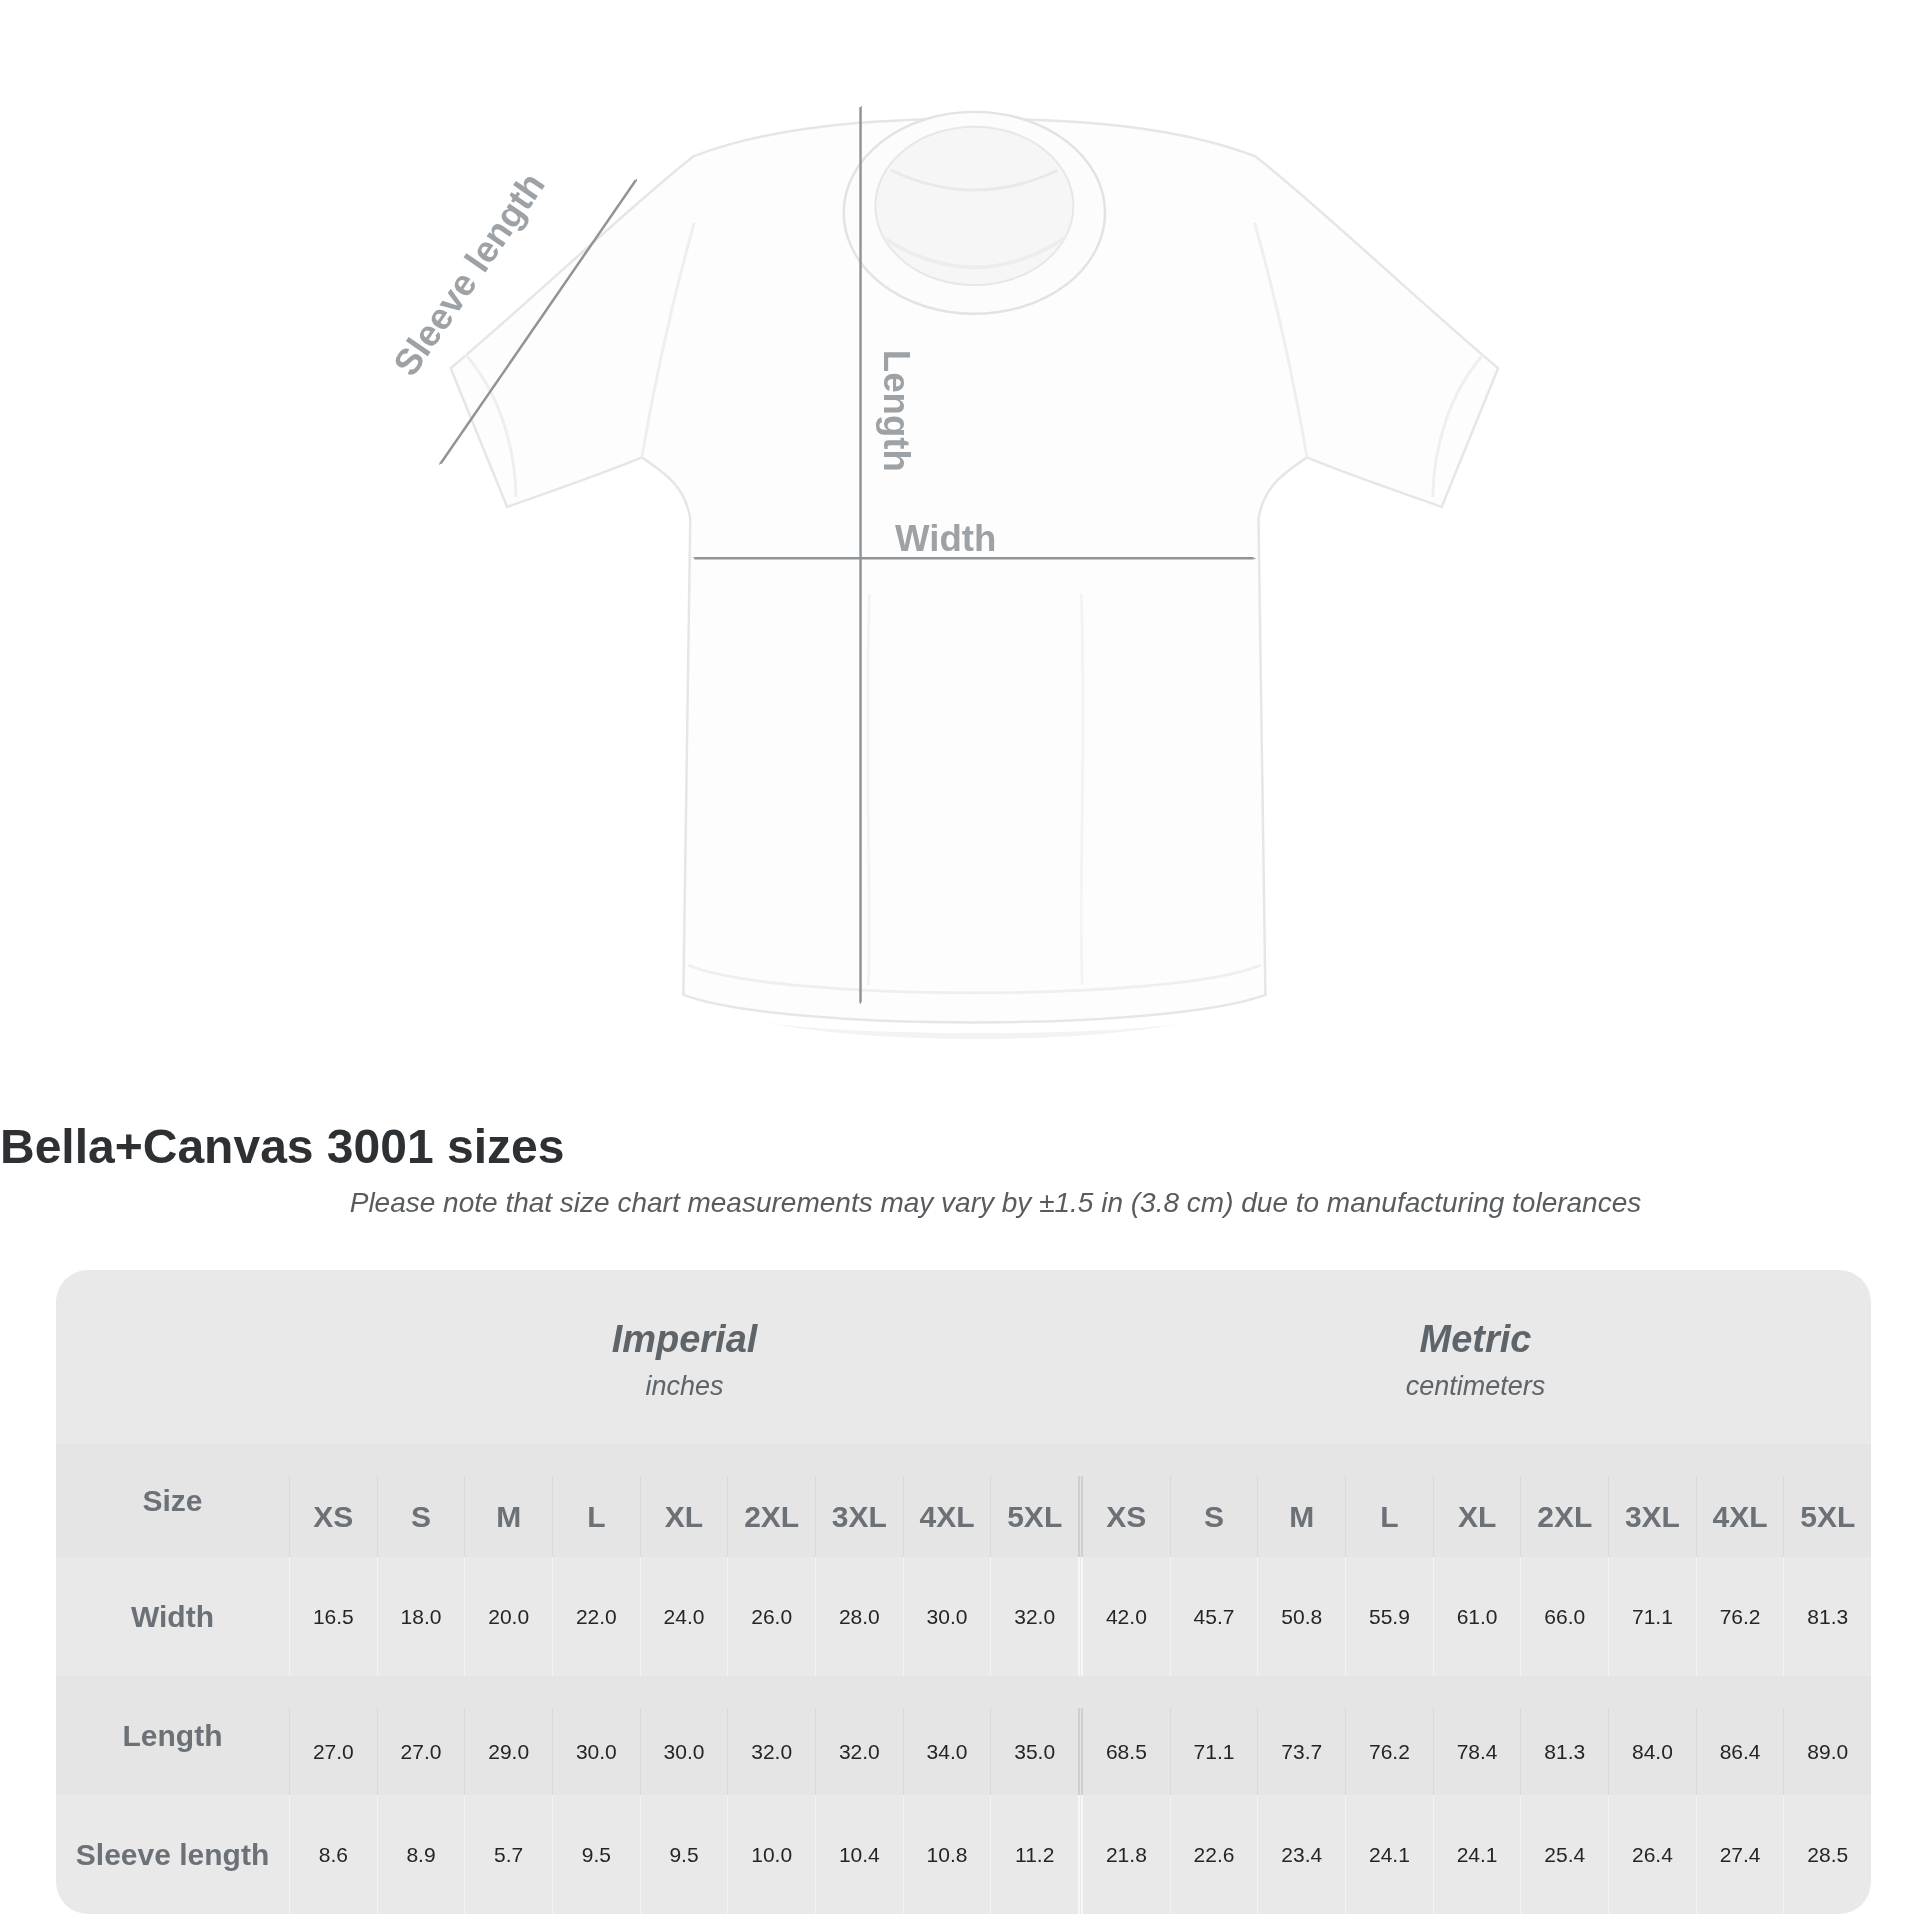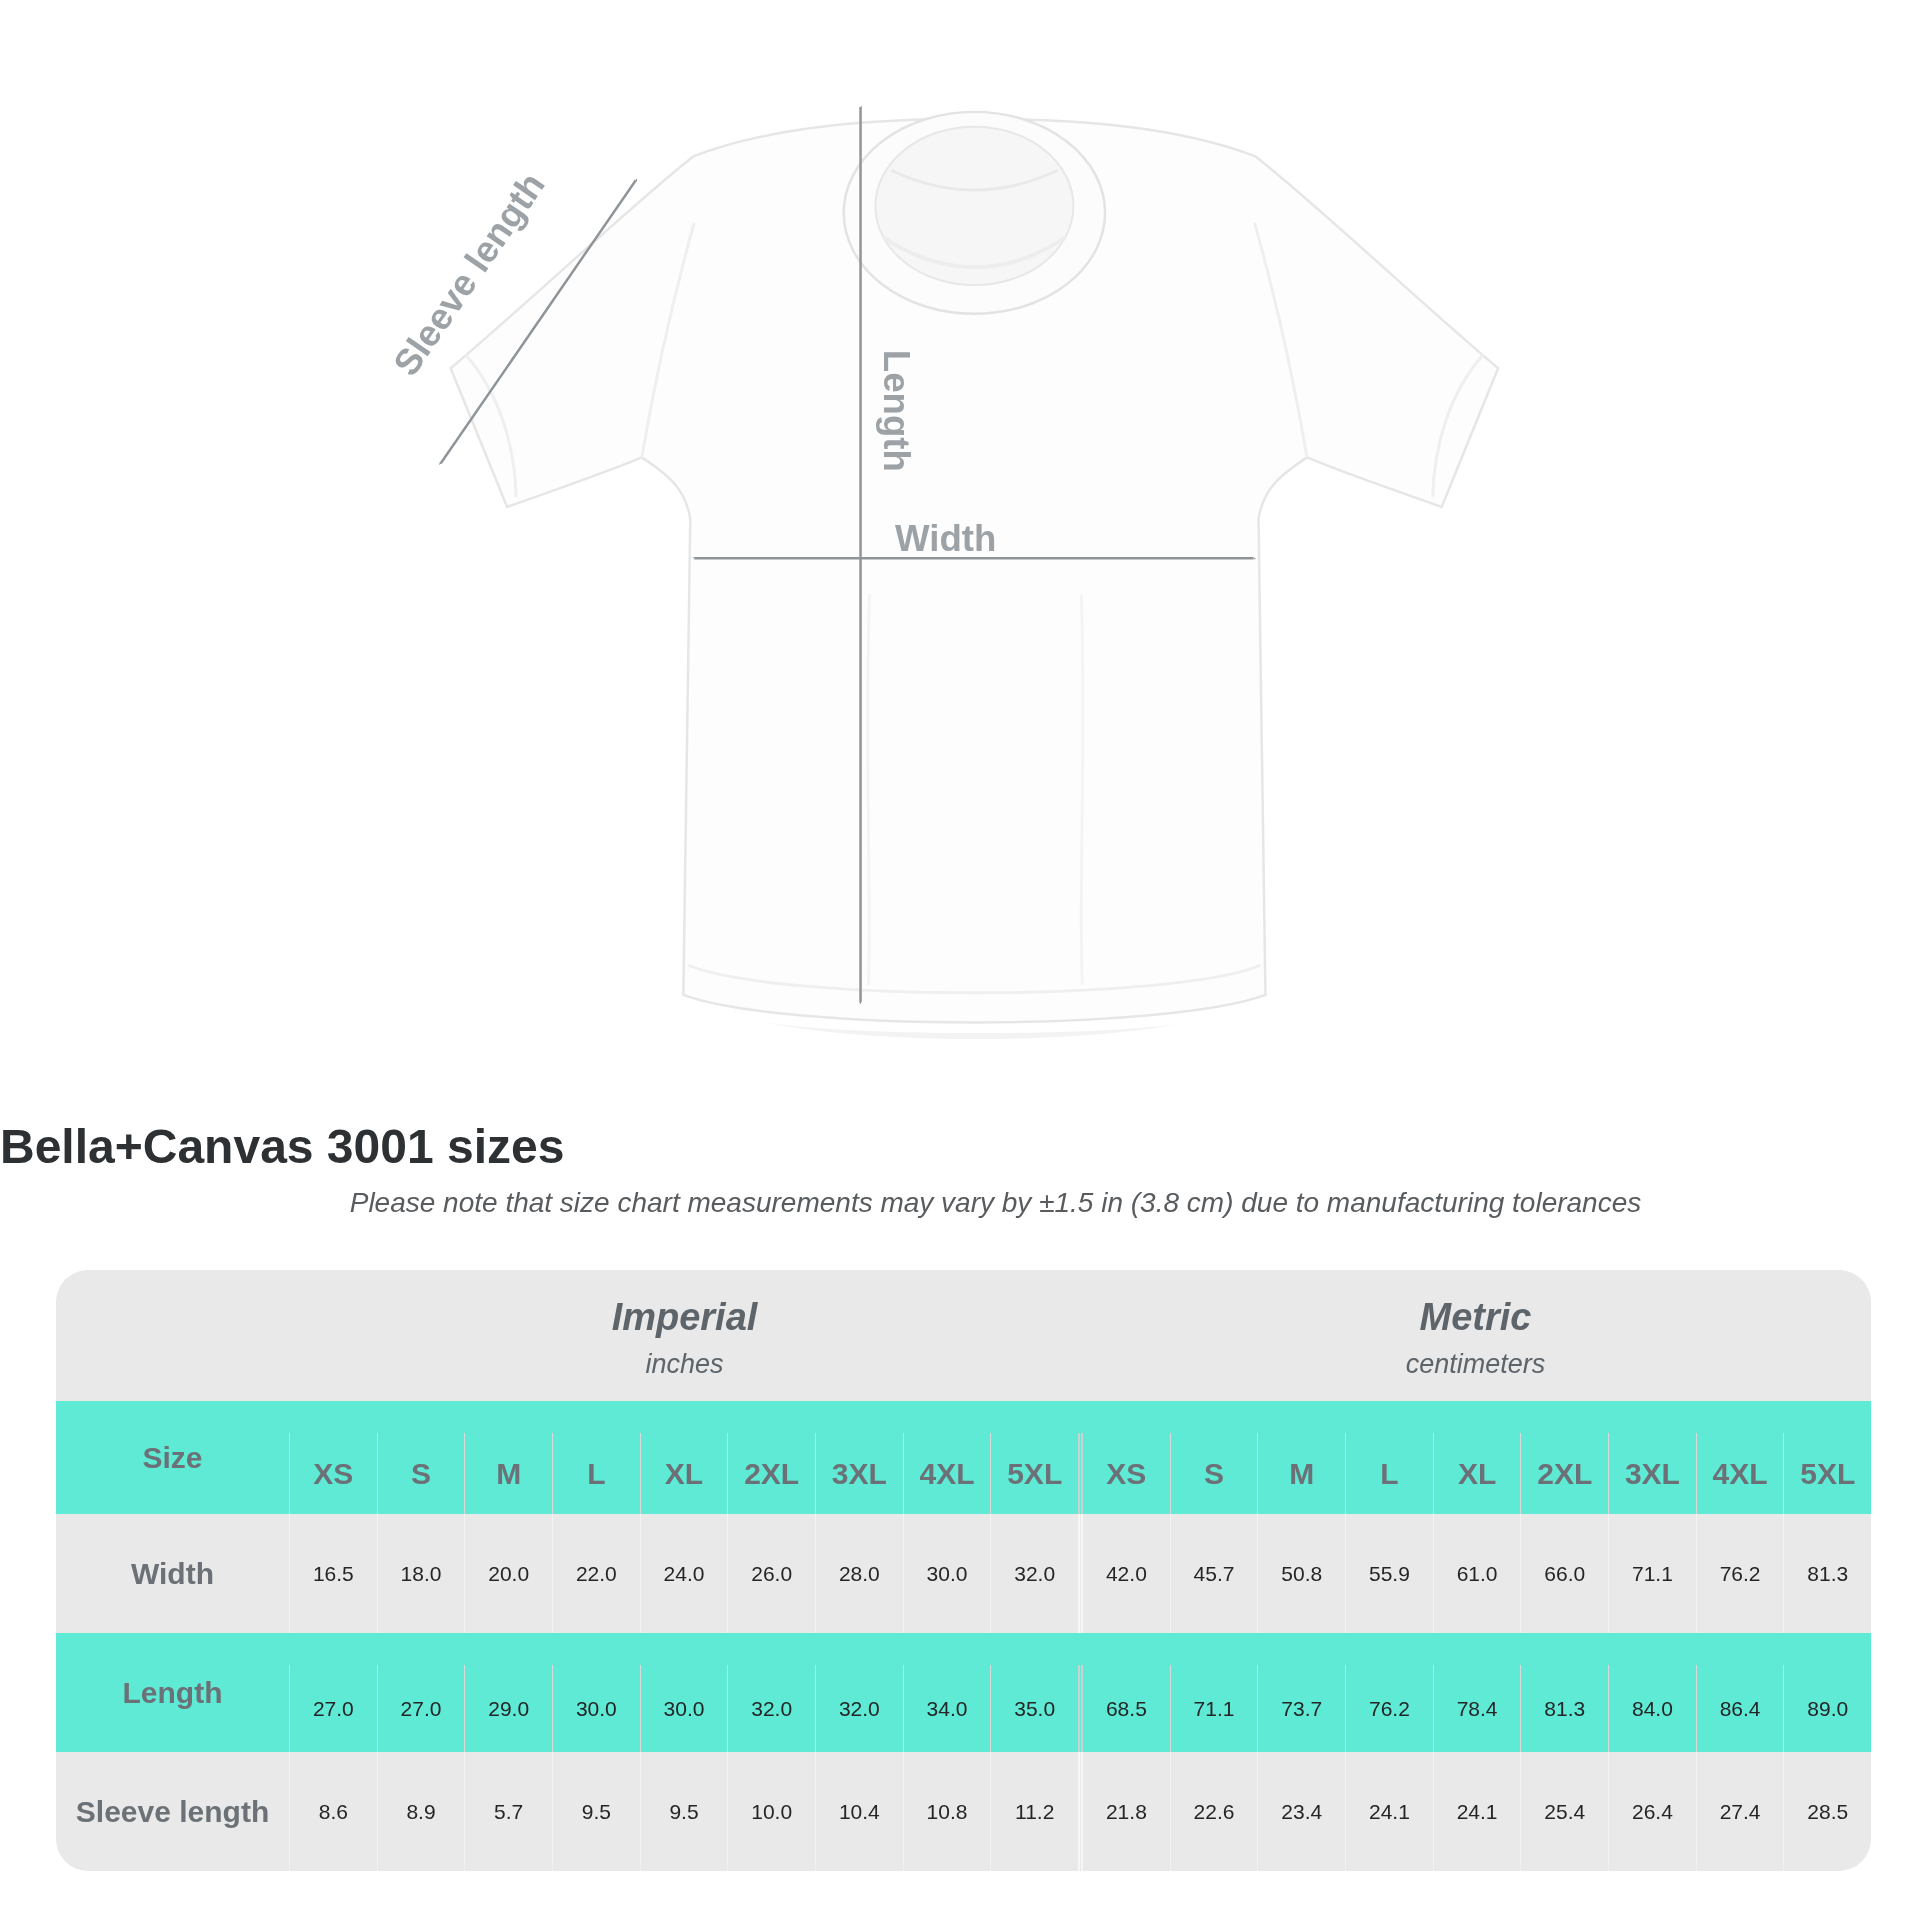--- a/index.html
+++ b/index.html
@@ -9,28 +9,28 @@
   .diagram{position:absolute;left:0;top:0;width:1927px;height:1089px;}
 
   
   .page-title{position:absolute;top:1115px;left:0;width:100%;text-align:left;
     font-weight:bold;font-size:48px;line-height:63px;color:#2e3133;letter-spacing:0;}
   .page-subtitle{position:absolute;top:1184px;left:0;width:100%;text-align:center;
     font-style:italic;font-size:28px;line-height:38px;color:#595c5f;padding-left:32px;}
 
   
   .table-wrap{position:absolute;left:56px;top:1270px;width:1815px;border-radius:32px;overflow:hidden;}
-  .band{height:131px;background:#e9e9e9;display:flex;}
+  .band{height:174px;background:#e9e9e9;display:flex;}
   .band .spacer{width:233px;flex:0 0 auto;}
   .band .group{flex:1 1 0;display:flex;flex-direction:column;align-items:center;justify-content:center;gap:13px;padding-top:4px;}
   .gname{font-weight:bold;font-style:italic;font-size:38px;line-height:40px;color:#5d646a;}
   .gunit{font-style:italic;font-size:27px;line-height:28px;color:#5d646a;text-align:right;}
 
   .trow{display:flex;}
-  .trow.white{background:#5eead4;}
+  .trow.white{background:#e5e5e5;}
   .trow.gray{background:#e9e9e9;}
   #size-row{height:113px;}
   .drow{height:119px;}
 
   .cell{display:flex;align-items:center;justify-content:center;min-width:0;}
   .cell.label{width:233px;flex:0 0 auto;font-weight:bold;font-size:30px;color:#6b7176;}
   .hcell,.vcell{flex:1 1 0;}
   .hcell{font-weight:bold;font-size:30px;color:#6b7176;}
   .vcell{font-size:21px;color:#232527;}
 

